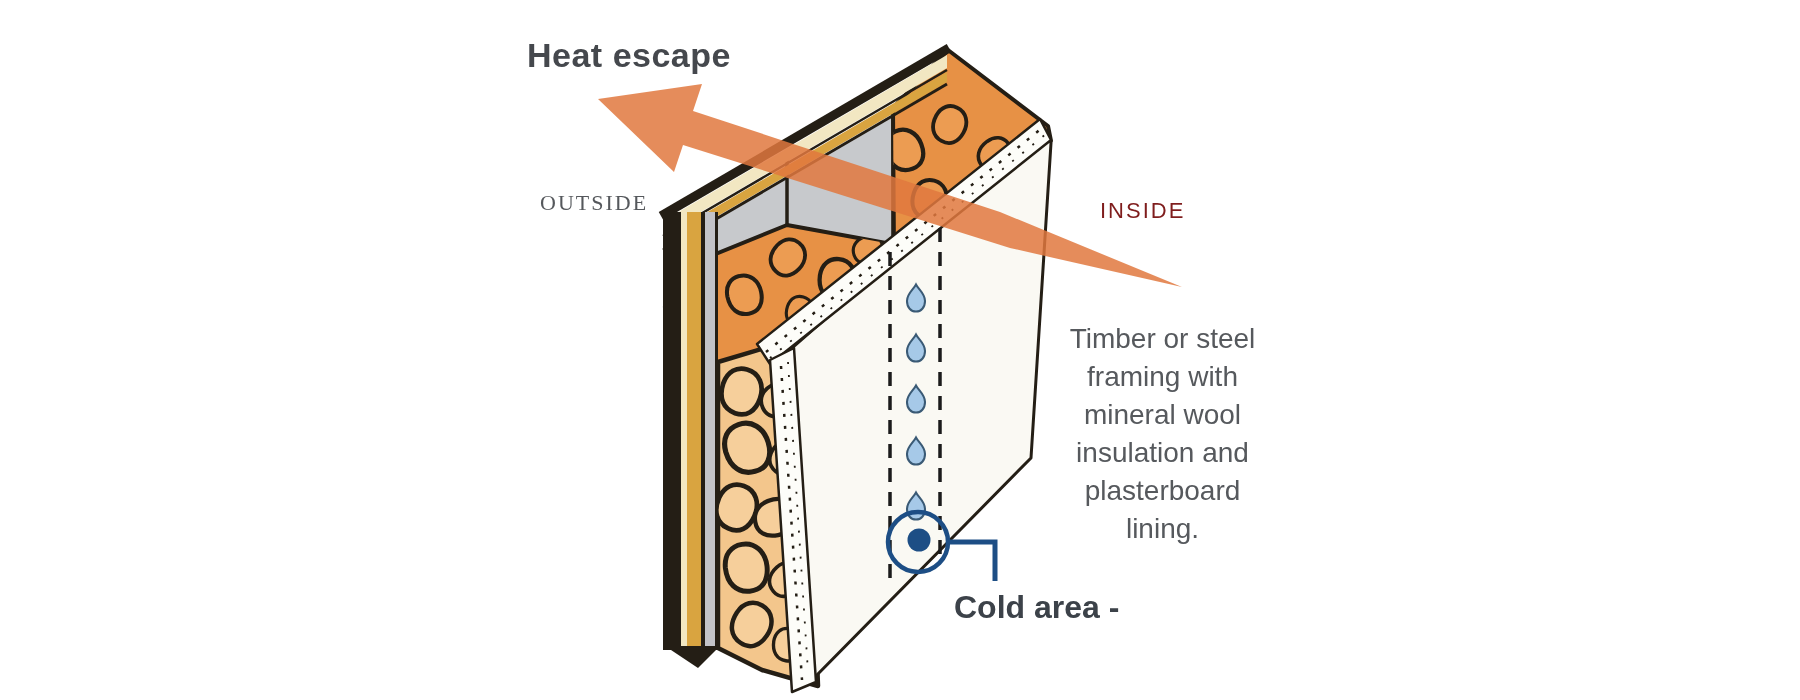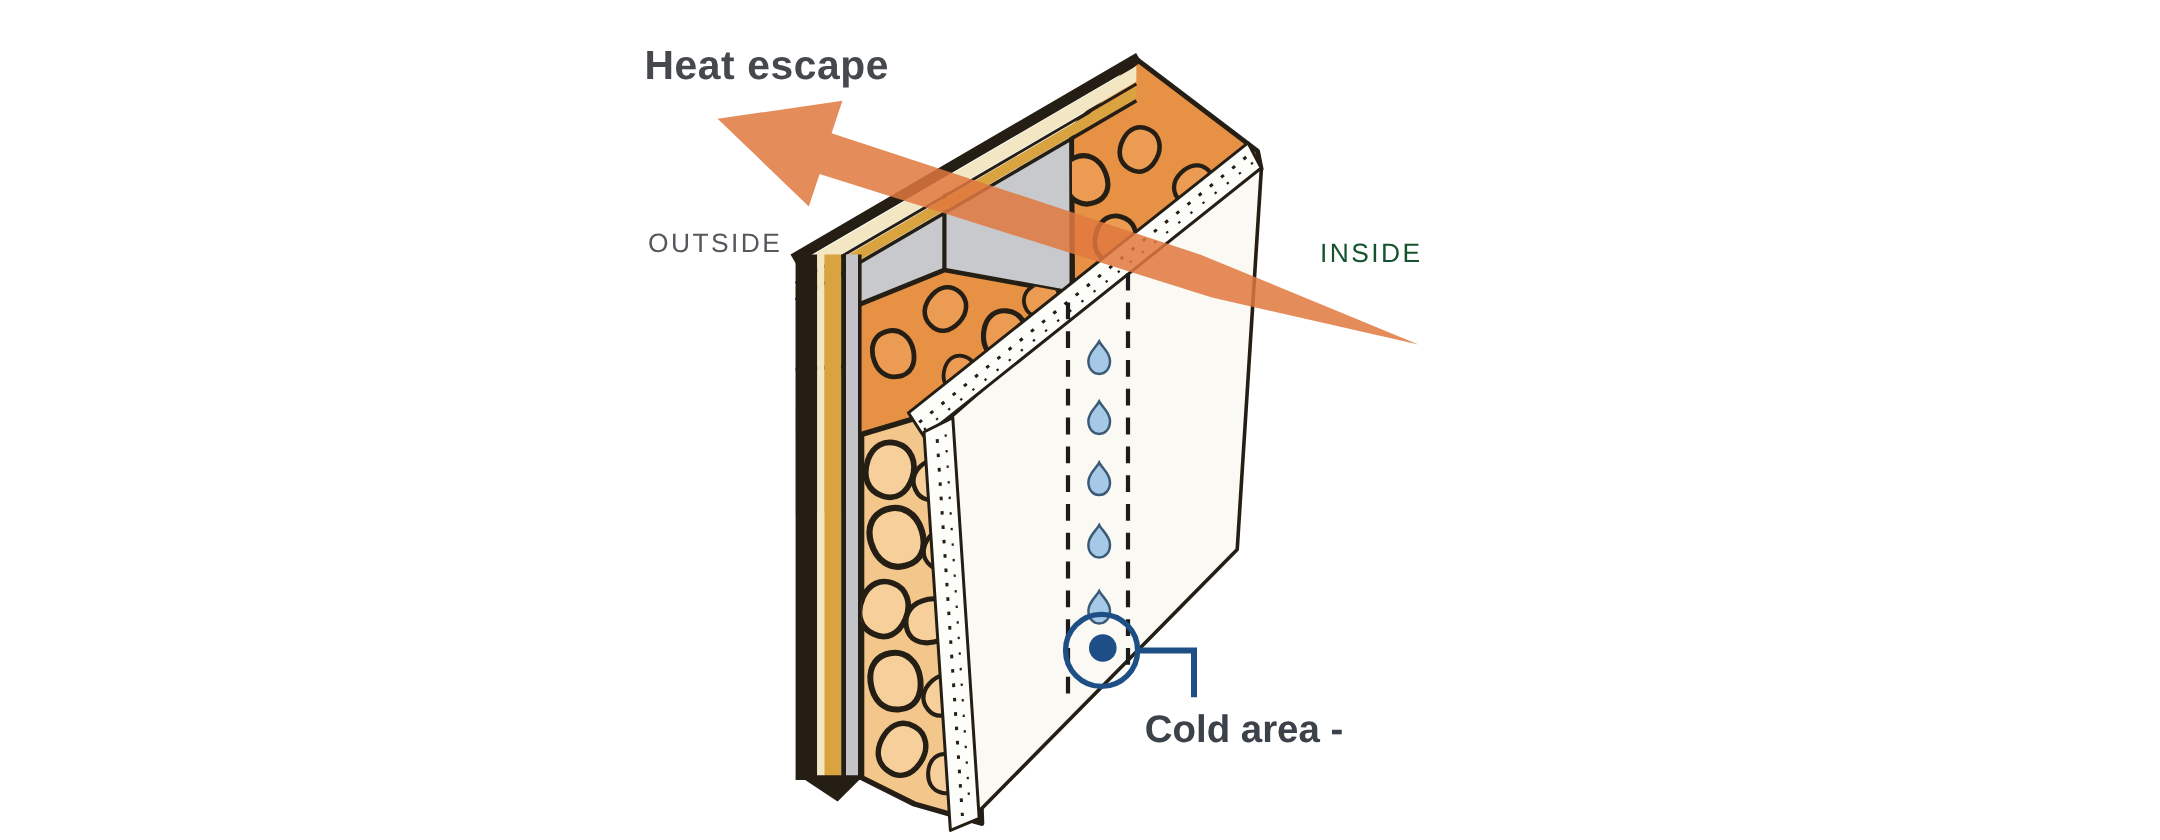--- a/index.html
+++ b/index.html
@@ -1,22 +1,22 @@
 <!DOCTYPE html>
 <html style="--orange: #e0783e; --ink: #241e15; --ins_top: #e79145; --bean_top: #ec9c52; --ins_front: #f3c68c; --bean_fill: #f6cf9b; --gray_panel: #c7c9cc; --cream: #f2e7c2; --ochre: #d9a440; --pale_gray: #c3c3c8; --board_white: #faf9f3; --speckle_white: #fdfdf9; --blue: #1d4e85; --droplet_blue: #a6c9e8; --droplet_outline: #3a5a75; --text_dark: #45484d; --text_gray: #56595d;"><head>
 <meta charset="utf-8">
 <style>
   html,body{margin:0;padding:0;background:#fff;}
   #canvas{position:relative;width:1800px;height:700px;background:#fff;overflow:hidden;
           font-family:"Liberation Sans",sans-serif;}
   #diagram-svg{position:absolute;left:0;top:0;}
   .txt{position:absolute;white-space:nowrap;}
-  #heat-escape-title{left:527px;top:36px;font-size:34px;font-weight:bold;color:#45484d;letter-spacing:.5px;margin-left:10px;}
-  #outside-label{left:540px;top:190px;font-size:22px;color:#55585c;letter-spacing:2px;}
-  #inside-label{left:1100px;top:198px;font-size:22px;color:#14532d;letter-spacing:2px;}
+  #heat-escape-title{left:527px;top:36px;font-size:34px;font-weight:bold;color:#45484d;letter-spacing:.5px;}
+  #outside-label{left:540px;top:190px;font-size:22px;color:#55585c;letter-spacing:2px;font-family:Liberation Serif, serif;}
+  #inside-label{left:1100px;top:198px;font-size:22px;color:#7f1d1d;letter-spacing:2px;}
   #framing-note{position:absolute;left:1020px;top:320px;width:285px;text-align:center;
                 font-size:28px;line-height:38px;color:#56595d;}
   #cold-area-label{position:absolute;left:954px;top:584px;font-size:32px;line-height:46px;
                    font-weight:bold;color:#3c4249;}
 </style>
 </head>
 <body>
 
 <div id="canvas">
 
@@ -130,18 +130,26 @@
       <circle cx="918" cy="542" r="30" fill="none" stroke="var(--blue)" stroke-width="4.5"></circle>
       <circle cx="919" cy="540" r="11.5" fill="var(--blue)"></circle>
       <polyline points="949,542 995,542 995,581" fill="none" stroke="var(--blue)" stroke-width="5"></polyline>
     </g>
   </svg>
 
   <div class="txt" id="heat-escape-title">Heat escape</div>
   <div class="txt" id="outside-label">OUTSIDE</div>
   <div class="txt" id="inside-label">INSIDE</div>
 
+  <div id="framing-note">
+    <div>Timber or steel</div>
+    <div>framing with</div>
+    <div>mineral wool</div>
+    <div>insulation and</div>
+    <div>plasterboard</div>
+    <div>lining.</div>
+  </div>
 
   <div id="cold-area-label">
     <div>Cold area -</div>
   </div>
 
 </div>
 
 </body></html>

